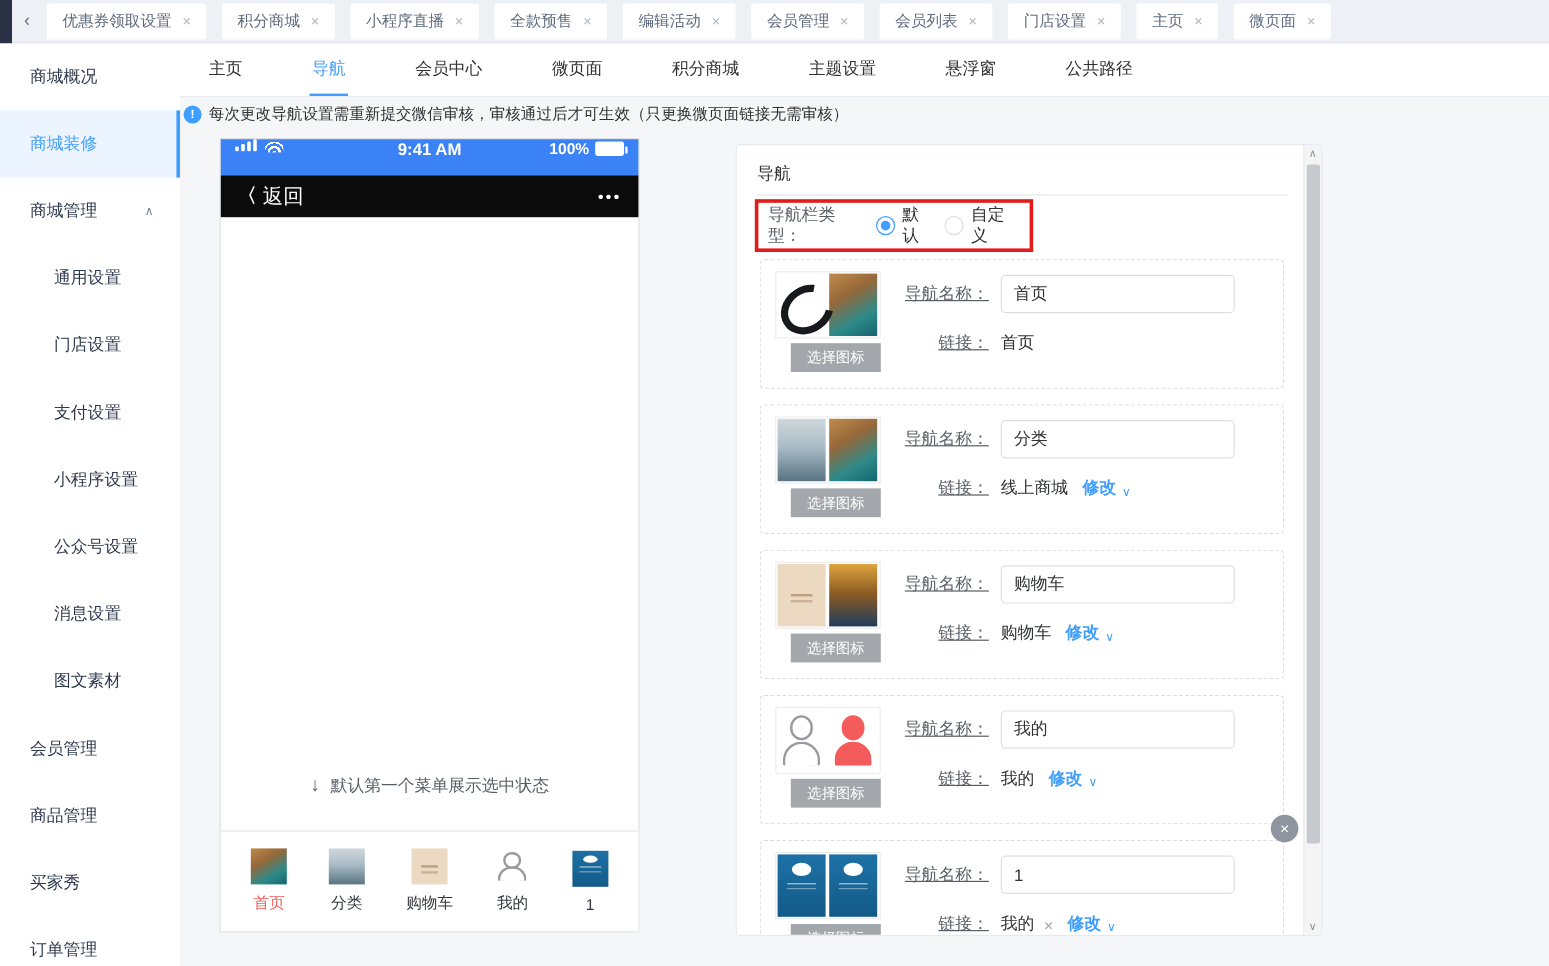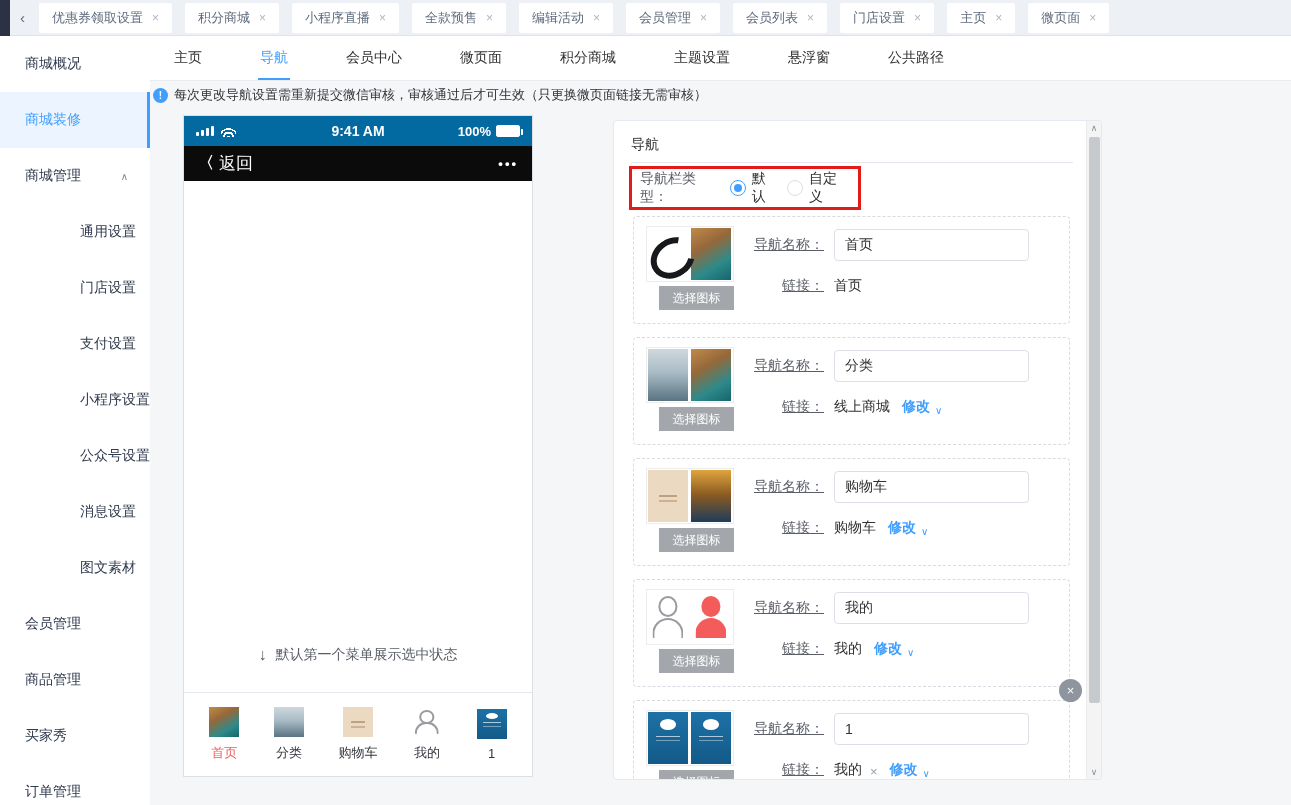--- a/index.html
+++ b/index.html
@@ -13,41 +13,41 @@
   .backchev { margin-left:20px; color:#5f6b7d; font-size:15px; cursor:pointer; }
   .btabs { display:flex; gap:13px; margin-left:14px; }
   .btab { background:#fff; height:30px; display:flex; align-items:center; padding:0 13px;
           font-size:13px; color:#5f6b7d; gap:9px; border-radius:2px; cursor:pointer; }
   .btab .x { color:#aeb5c2; font-size:12px; }
 
   
   .sidebar { position:absolute; left:0; top:36px; width:150px; bottom:0; background:#fff; overflow:hidden; z-index:5; }
   .sitem { height:56px; display:flex; align-items:center; padding-left:25px; font-size:14px;
            color:#2f3a4d; position:relative; cursor:pointer; }
-  .sitem.lvl2 { padding-left:45px;margin-left:35px; }
+  .sitem.lvl2 { padding-left:45px; }
   .sitem.active { background:#ecf5ff; color:#409eff; }
   .sitem.active::after { content:""; position:absolute; right:0; top:0; bottom:0; width:3px; background:#409eff; }
   .sitem .caret { position:absolute; right:22px; font-size:10px; color:#7a8699; }
 
   
   .tabsbar { position:absolute; left:150px; top:36px; right:0; height:45px; background:#fff;
              border-bottom:1px solid #e8ebf0; display:flex; align-items:flex-end; padding-left:22px; gap:54px; z-index:4; }
   .ctab { font-size:14px; color:#303133; height:44px; line-height:42px; cursor:pointer; padding:0 2px; }
   .ctab.active { color:#409eff; border-bottom:2px solid #409eff; }
 
   
   .notice { position:absolute; left:153px; top:86px; display:flex; align-items:center; gap:6px;
             font-size:13px; color:#303133; }
   .info-ic { width:15px; height:15px; border-radius:50%; background:#409eff; color:#fff; font-size:10px;
              font-weight:bold; display:flex; align-items:center; justify-content:center; flex-shrink:0; }
 
   
   .phone { position:absolute; left:183px; top:115px; width:350px; height:662px; background:#fff;
            border:1px solid #dcdfe6; }
-  .statusbar { position:relative; height:30px; background:#0369a1; display:flex; align-items:center; padding:0 12px; color:#fff; }
+  .statusbar { position:relative; height:30px; background:#3b82f6; display:flex; align-items:flex-start; padding:0 12px; color:#fff; }
   .sig { display:flex; align-items:flex-end; gap:2px; }
   .sig i { width:3px; background:#fff; display:block; border-radius:1px; }
   .sig i:nth-child(1){height:4px}.sig i:nth-child(2){height:6px}.sig i:nth-child(3){height:8px}.sig i:nth-child(4){height:10px}
   .wifi { width:15px; height:11px; margin-left:7px;
           background:radial-gradient(circle at 50% 100%, #fff 0 1.5px, transparent 1.5px 3.5px, #fff 3.5px 5.5px, transparent 5.5px 7.5px, #fff 7.5px 9px, transparent 9px); }
   .time { position:absolute; left:0; right:0; text-align:center; font-size:14px; font-weight:bold; }
   .battwrap { margin-left:auto; display:flex; align-items:center; gap:5px; z-index:1; }
   .batt-label { font-size:13px; font-weight:bold; }
   .batt { width:24px; height:12px; border:1px solid #fff; border-radius:2px; background:#fff; position:relative; }
   .batt::after { content:""; position:absolute; right:-4px; top:3px; width:2px; height:6px; background:#fff; border-radius:0 1px 1px 0; }

